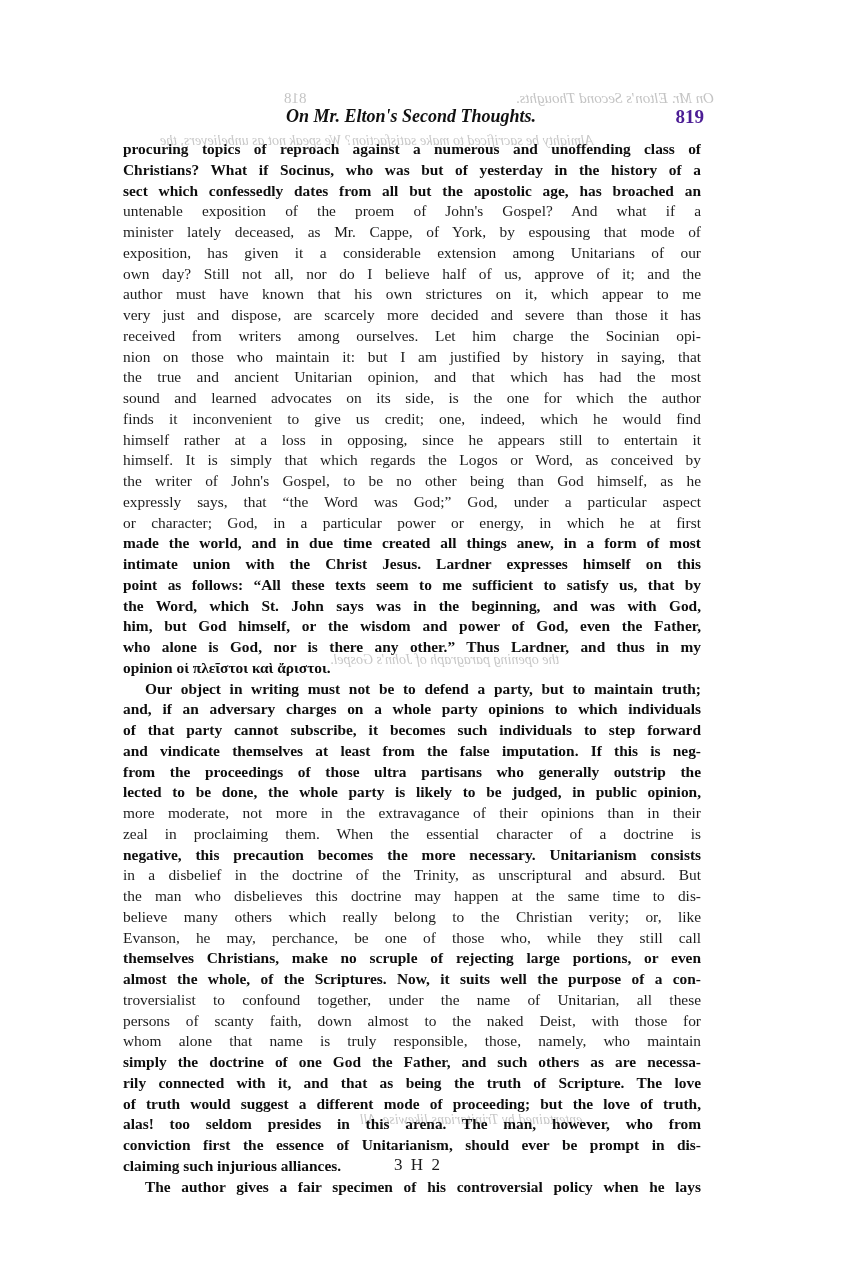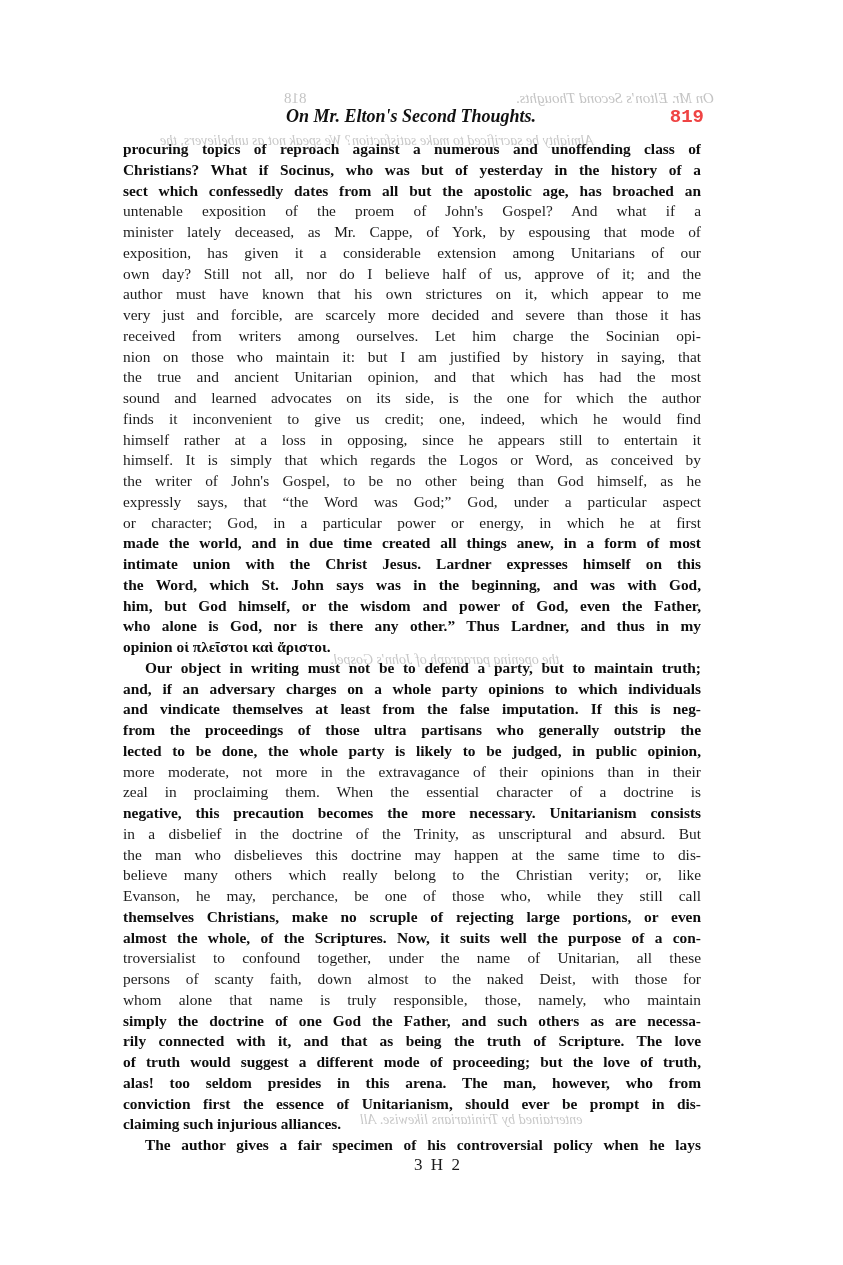--- a/index.html
+++ b/index.html
@@ -54,22 +54,21 @@
       font-style: italic;
       color: #111;
       white-space: nowrap;
     }
     .page-number {
       position: absolute;
       right: 0;
       top: 0;
       font-size: 19px;
       font-weight: bold;
-      color: #ef4444;
-      font-family: Liberation Mono, monospace;
+      color: #4c1d95;
     }
     .body-text {
       position: absolute;
       left: 123px;
       top: 139px;
       width: 578px;
       font-size: 15.4px;
       line-height: 20.75px;
       text-align: justify;
       color: #1c1c1c;
@@ -96,21 +95,21 @@
       position: absolute;
       font-size: 14px;
       color: #c8c8c8;
       transform: scaleX(-1);
       white-space: nowrap;
       font-style: italic;
     }
     .signature {
       position: absolute;
       top: 1155px;
-      left: 388px;
+      left: 368px;
       width: 100px;
       text-align: center;
       font-size: 17px;
       color: #1a1a1a;
       letter-spacing: 2px;
     }
   </style>
 </head>
 <body>
 
@@ -132,39 +131,41 @@
 
   <div class="body-text" id="body-text">
       <span class="line bold">procuring topics of reproach against a numerous and unoffending class of</span>
       <span class="line bold">Christians? What if Socinus, who was but of yesterday in the history of a</span>
       <span class="line bold">sect which confessedly dates from all but the apostolic age, has broached an</span>
       <span class="line">untenable exposition of the proem of John's Gospel? And what if a</span>
       <span class="line">minister lately deceased, as Mr. Cappe, of York, by espousing that mode of</span>
       <span class="line">exposition, has given it a considerable extension among Unitarians of our</span>
       <span class="line">own day? Still not all, nor do I believe half of us, approve of it; and the</span>
       <span class="line">author must have known that his own strictures on it, which appear to me</span>
-      <span class="line">very just and forcible, are scarcely more decided and severe than those it has</span>
+      <span class="line">very just and dispose, are scarcely more decided and severe than those it has</span>
       <span class="line">received from writers among ourselves. Let him charge the Socinian opi-</span>
       <span class="line">nion on those who maintain it: but I am justified by history in saying, that</span>
       <span class="line">the true and ancient Unitarian opinion, and that which has had the most</span>
       <span class="line">sound and learned advocates on its side, is the one for which the author</span>
       <span class="line">finds it inconvenient to give us credit; one, indeed, which he would find</span>
       <span class="line">himself rather at a loss in opposing, since he appears still to entertain it</span>
       <span class="line">himself. It is simply that which regards the Logos or Word, as conceived by</span>
       <span class="line">the writer of John's Gospel, to be no other being than God himself, as he</span>
       <span class="line">expressly says, that “the Word was God;” God, under a particular aspect</span>
       <span class="line">or character; God, in a particular power or energy, in which he at first</span>
       <span class="line bold">made the world, and in due time created all things anew, in a form of most</span>
       <span class="line bold">intimate union with the Christ Jesus. Lardner expresses himself on this</span>
+      <span class="line bold">point as follows: “All these texts seem to me sufficient to satisfy us, that by</span>
       <span class="line bold">the Word, which St. John says was in the beginning, and was with God,</span>
       <span class="line bold">him, but God himself, or the wisdom and power of God, even the Father,</span>
       <span class="line bold">who alone is God, nor is there any other.” Thus Lardner, and thus in my</span>
       <span class="line bold last">opinion οἱ πλεῖστοι καὶ ἄριστοι.</span>
       <span class="line bold indent">Our object in writing must not be to defend a party, but to maintain truth;</span>
       <span class="line bold">and, if an adversary charges on a whole party opinions to which individuals</span>
+      <span class="line bold">of that party cannot subscribe, it becomes such individuals to step forward</span>
       <span class="line bold">and vindicate themselves at least from the false imputation. If this is neg-</span>
       <span class="line bold">from the proceedings of those ultra partisans who generally outstrip the</span>
       <span class="line bold">lected to be done, the whole party is likely to be judged, in public opinion,</span>
       <span class="line">more moderate, not more in the extravagance of their opinions than in their</span>
       <span class="line">zeal in proclaiming them. When the essential character of a doctrine is</span>
       <span class="line bold">negative, this precaution becomes the more necessary. Unitarianism consists</span>
       <span class="line">in a disbelief in the doctrine of the Trinity, as unscriptural and absurd. But</span>
       <span class="line">the man who disbelieves this doctrine may happen at the same time to dis-</span>
       <span class="line">believe many others which really belong to the Christian verity; or, like</span>
       <span class="line">Evanson, he may, perchance, be one of those who, while they still call</span>

